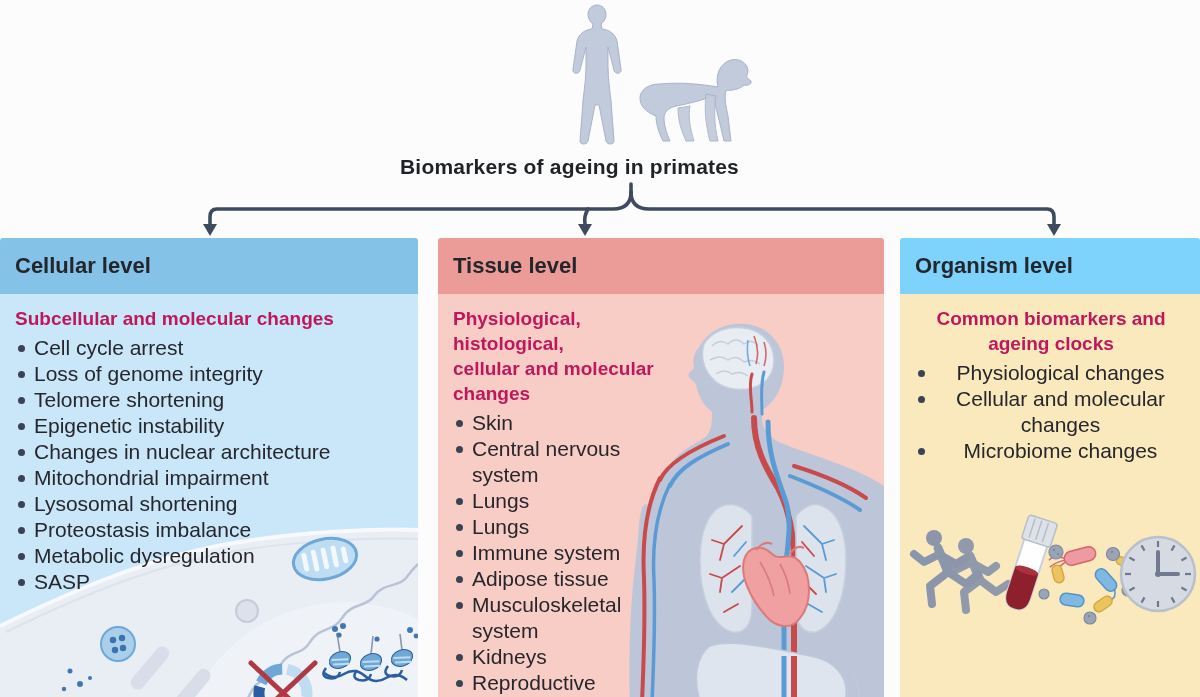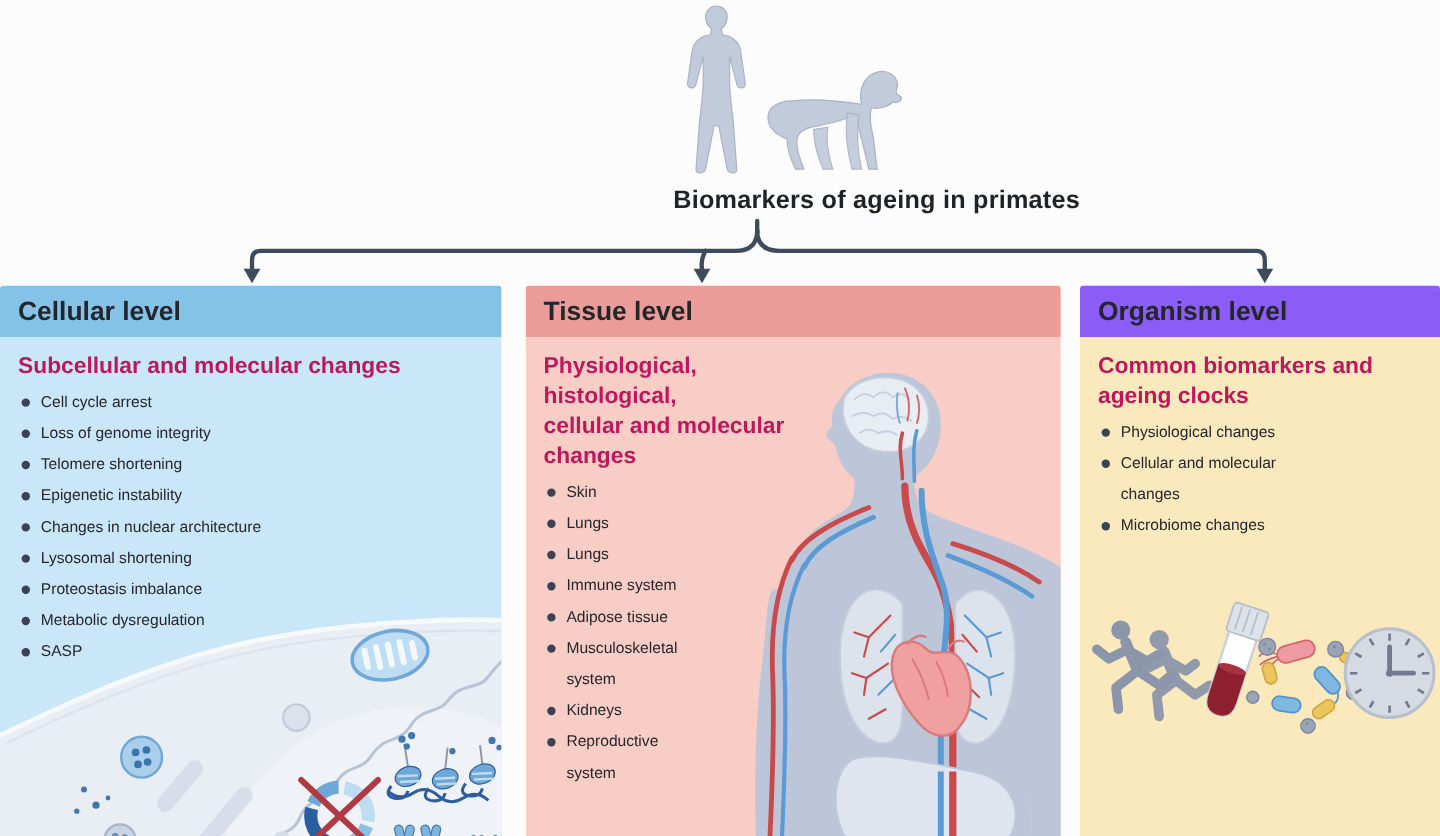--- a/index.html
+++ b/index.html
@@ -1,45 +1,45 @@
 <!DOCTYPE html>
 <html><head>
 <meta charset="utf-8">
 <style>
   html,body{margin:0;padding:0;background:#ffffff;}
   #canvas{position:relative;width:1200px;height:697px;background:#fcfcfc;overflow:hidden;
           font-family:"Liberation Sans","DejaVu Sans",sans-serif;color:#26262c;}
   
   #top-figures{position:absolute;left:540px;top:2px;width:230px;height:148px;}
-  #fig-title{position:absolute;left:400px;top:155px;width:500px;text-align:right;
+  #fig-title{position:absolute;left:400px;top:155px;width:500px;text-align:left;
              font-size:21px;font-weight:bold;color:#1f2226;letter-spacing:.2px;}
   #connector{position:absolute;left:0;top:180px;width:1200px;height:62px;}
   
   .panel{position:absolute;top:238px;height:459px;overflow:hidden;}
   #panel-cellular{left:0;width:418px;}
   #panel-tissue{left:438px;width:446px;}
   #panel-organism{left:900px;width:300px;}
-  .panel-header{height:43px;display:flex;align-items:center;padding:0 15px;
+  .panel-header{height:56px;display:flex;align-items:center;padding:0 15px;
                 font-size:22px;font-weight:bold;color:#23262b;border-radius:3px 3px 0 0;}
   #panel-cellular .panel-header{background:#85c2e8;}
   #panel-tissue   .panel-header{background:#ec9c98;}
-  #panel-organism .panel-header{background:#8b5cf6;}
+  #panel-organism .panel-header{background:#7dd3fc;}
   .panel-body{position:relative;height:416px;padding:10px 12px 0 15px;}
   #panel-cellular .panel-body{background:#c9e7f8;}
   #panel-tissue   .panel-body{background:#f8cdc6;}
   #panel-organism .panel-body{background:#fae9bc;}
   .panel-heading{font-size:19px;line-height:25px;font-weight:bold;margin:2px 0 4px 0;
                  white-space:pre-line;color:#be185d;position:relative;z-index:3;}
   ul.bullets{list-style:none;margin:0;padding:0;position:relative;z-index:3;}
-  ul.bullets li{position:relative;padding-left:19px;font-size:13px;line-height:26px;
+  ul.bullets li{position:relative;padding-left:19px;font-size:21px;line-height:26px;
                 white-space:pre-line;color:#26262c;}
   ul.bullets li::before{content:"";position:absolute;left:3px;top:10px;width:7px;height:7px;
                 border-radius:50%;background:#3a4254;}
   #panel-tissue .text-col{width:218px;}
-  #panel-organism .text-col{width:272px;}
+  #panel-organism .text-col{width:272px;text-align:center;}
   
   .illu{position:absolute;z-index:1;}
   #cell-illu{left:0;top:214px;width:418px;height:245px;}
   #torso-illu{left:166px;top:22px;width:280px;height:437px;}
   #organism-icons{left:0;top:218px;width:300px;height:160px;}
 </style>
 </head>
 <body>
 
 <div id="canvas">
@@ -74,20 +74,21 @@
   <div class="panel" id="panel-cellular">
     <div class="panel-header">Cellular level</div>
     <div class="panel-body">
       <div class="panel-heading">Subcellular and molecular changes</div>
       <ul class="bullets">
         <li>Cell cycle arrest</li>
         <li>Loss of genome integrity</li>
         <li>Telomere shortening</li>
         <li>Epigenetic instability</li>
         <li>Changes in nuclear architecture</li>
+        <li>Mitochondrial impairment</li>
         <li>Lysosomal shortening</li>
         <li>Proteostasis imbalance</li>
         <li>Metabolic dysregulation</li>
         <li>SASP</li>
       </ul>
 
       <svg class="illu" id="cell-illu" viewBox="0 0 418 245">
 
         <path d="M0,118 C70,84 150,48 240,34 C300,24 380,20 418,22 L418,245 L0,245 Z" fill="#e9edf4"></path>
         <path d="M0,118 C70,84 150,48 240,34 C300,24 380,20 418,22" fill="none" stroke="#f7f9fc" stroke-width="4"></path>
@@ -301,20 +302,21 @@
         <path d="M190,340 L190,437" stroke="#c94a4a" stroke-width="6" fill="none"></path>
         <path d="M180,340 L180,437" stroke="#5b9bd5" stroke-width="5" fill="none"></path>
         <path d="M190,400 q-18,10 -24,37 M190,400 q16,12 20,37" stroke="#c94a4a" stroke-width="4" fill="none"></path>
       </svg>
       <div class="text-col">
         <div class="panel-heading">Physiological, histological,
 cellular and molecular
 changes</div>
         <ul class="bullets">
           <li>Skin</li>
+          <li>Central nervous system</li>
           <li>Lungs</li>
           <li>Lungs</li>
           <li>Immune system</li>
           <li>Adipose tissue</li>
           <li>Musculoskeletal
 system</li>
           <li>Kidneys</li>
           <li>Reproductive
 system</li>
         </ul>

